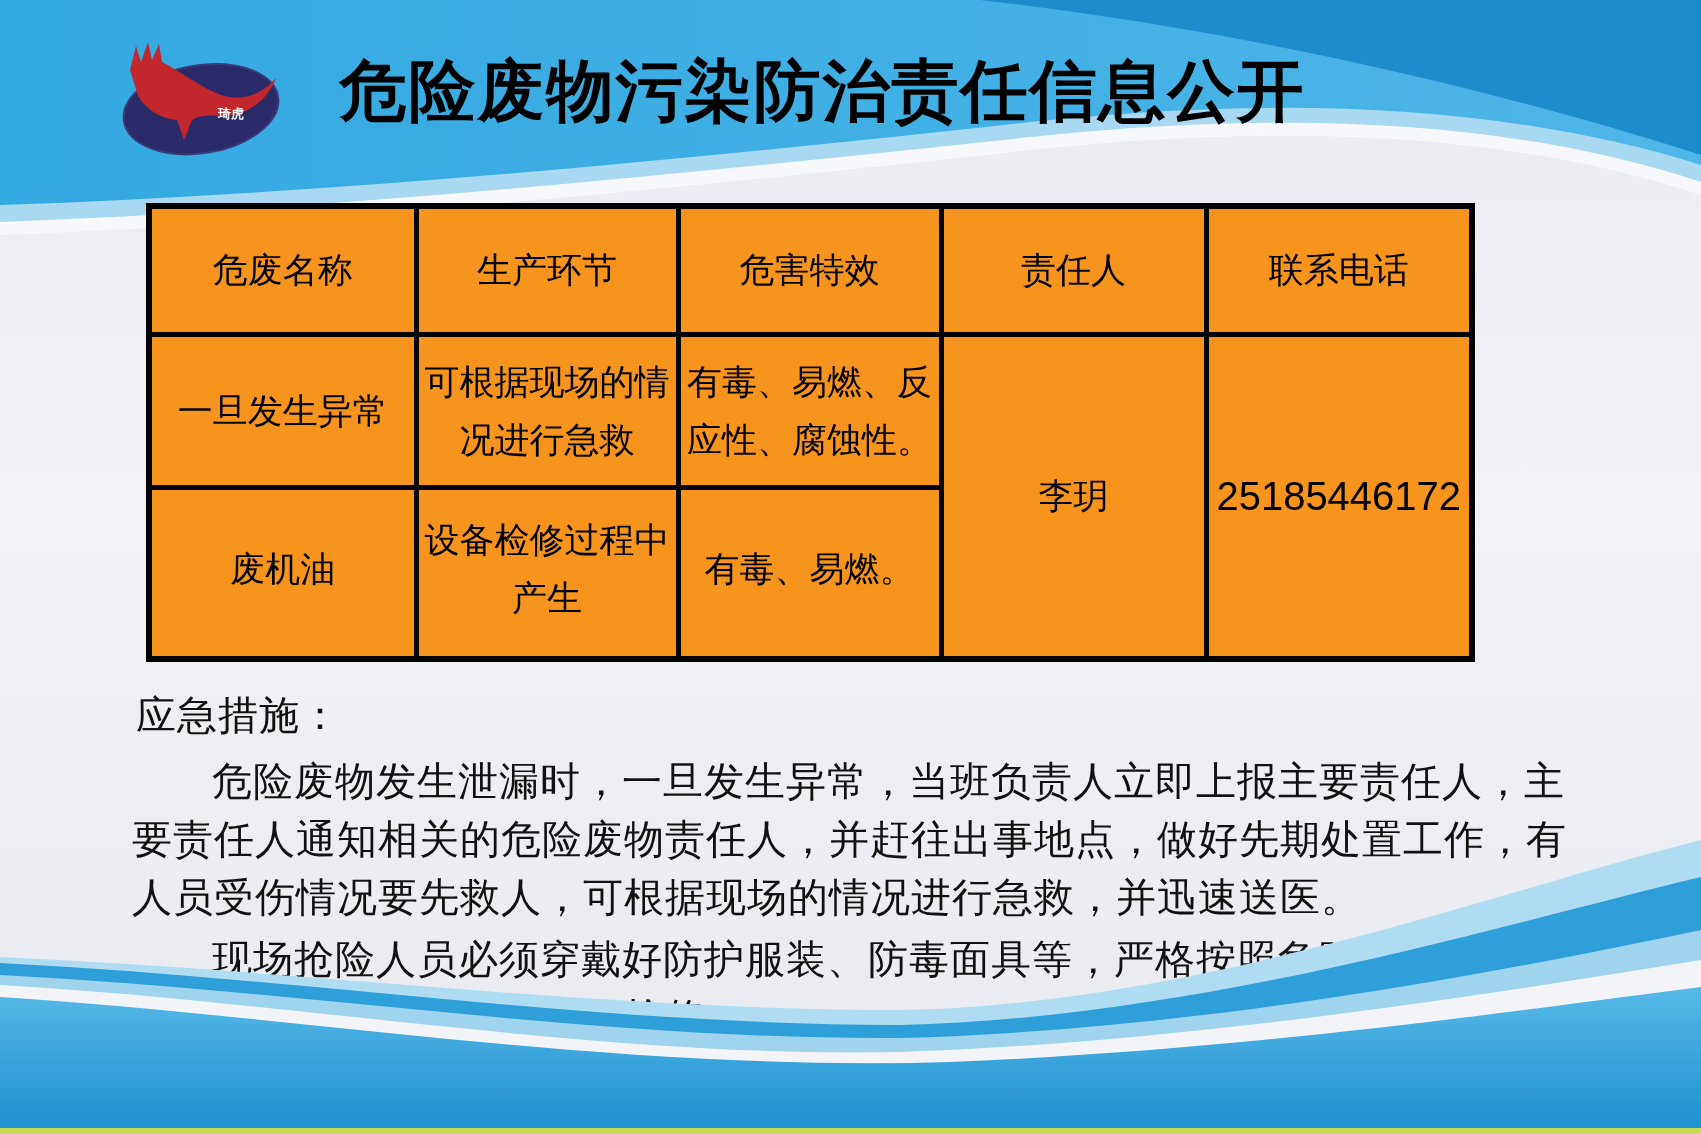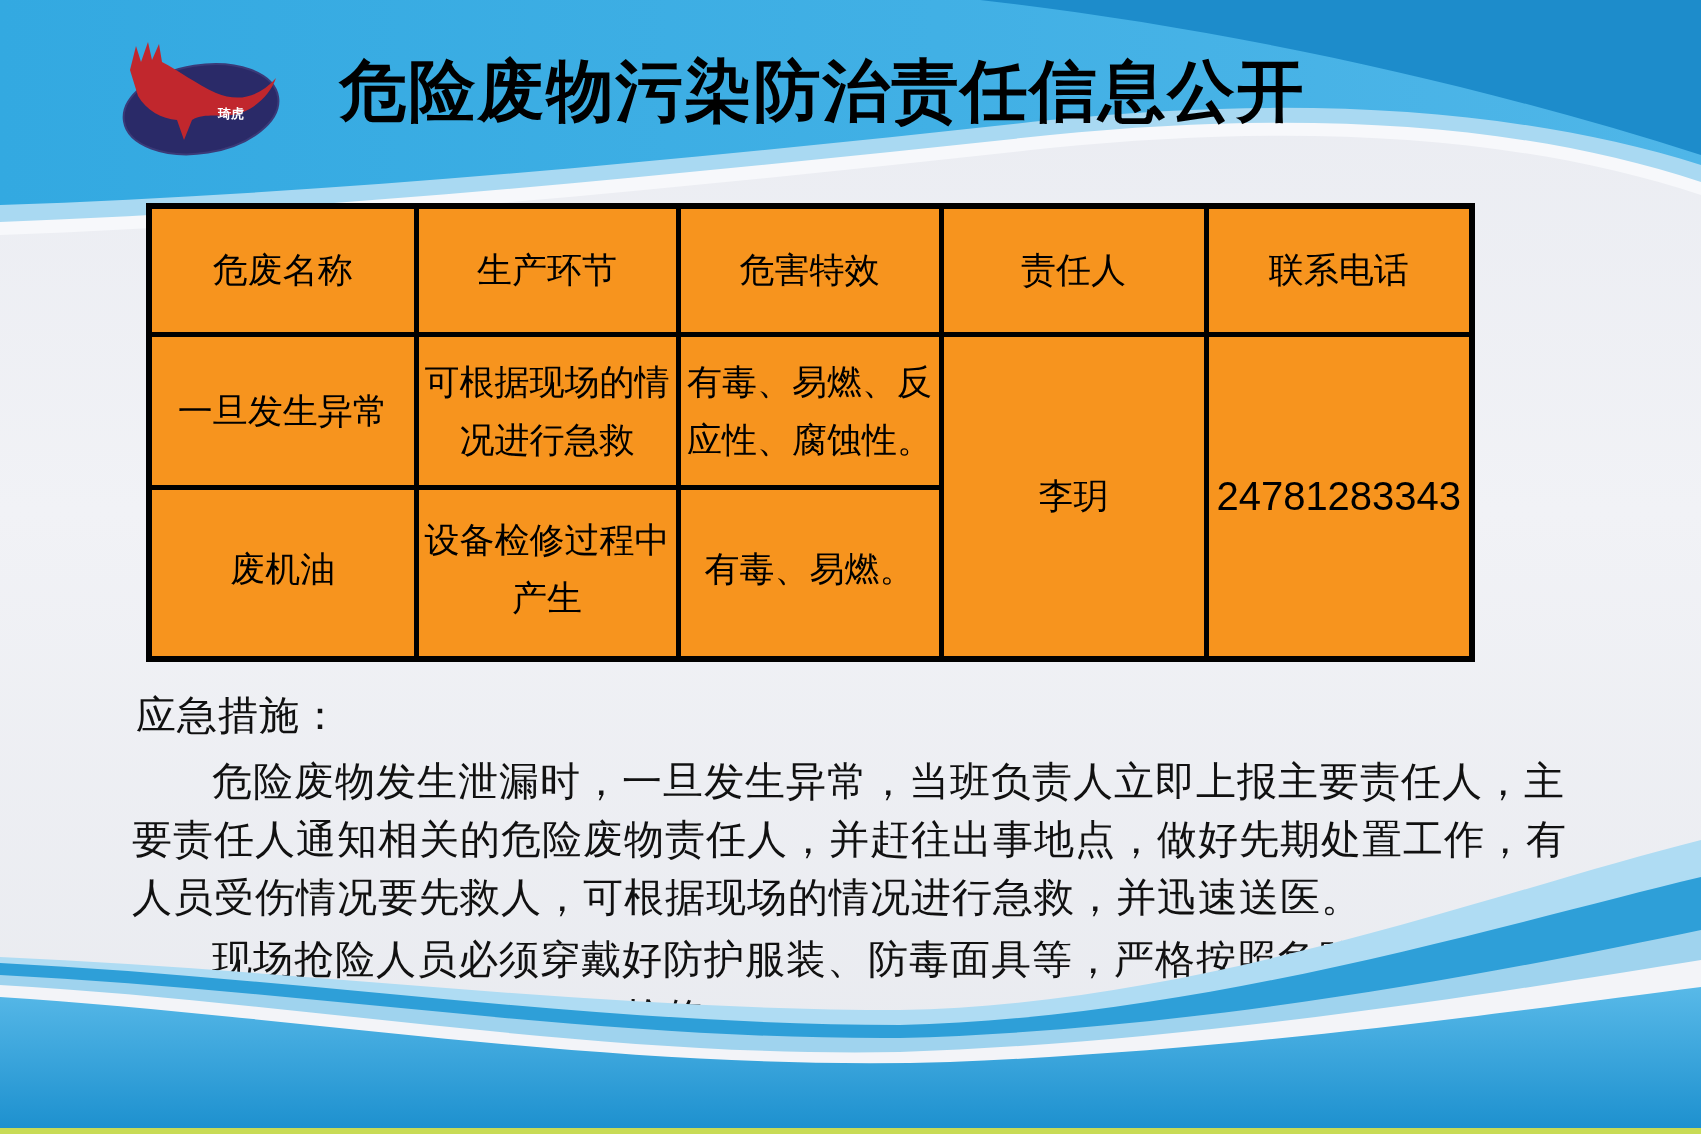--- a/index.html
+++ b/index.html
@@ -142,21 +142,21 @@
       <th>生产环节</th>
       <th>危害特效</th>
       <th>责任人</th>
       <th>联系电话</th>
     </tr>
     <tr class="r-first">
       <td>一旦发生异常</td>
       <td>可根据现场的情况进行急救</td>
       <td>有毒、易燃、反应性、腐蚀性。</td>
       <td rowspan="2">李玥</td>
-      <td rowspan="2" class="phone-cell">24781283343</td>
+      <td rowspan="2" class="phone-cell">25185446172</td>
     </tr>
     <tr class="r-second">
       <td>废机油</td>
       <td>设备检修过程中产生</td>
       <td>有毒、易燃。</td>
     </tr>
   </tbody>
     </table>
 
   <div class="emergency">

